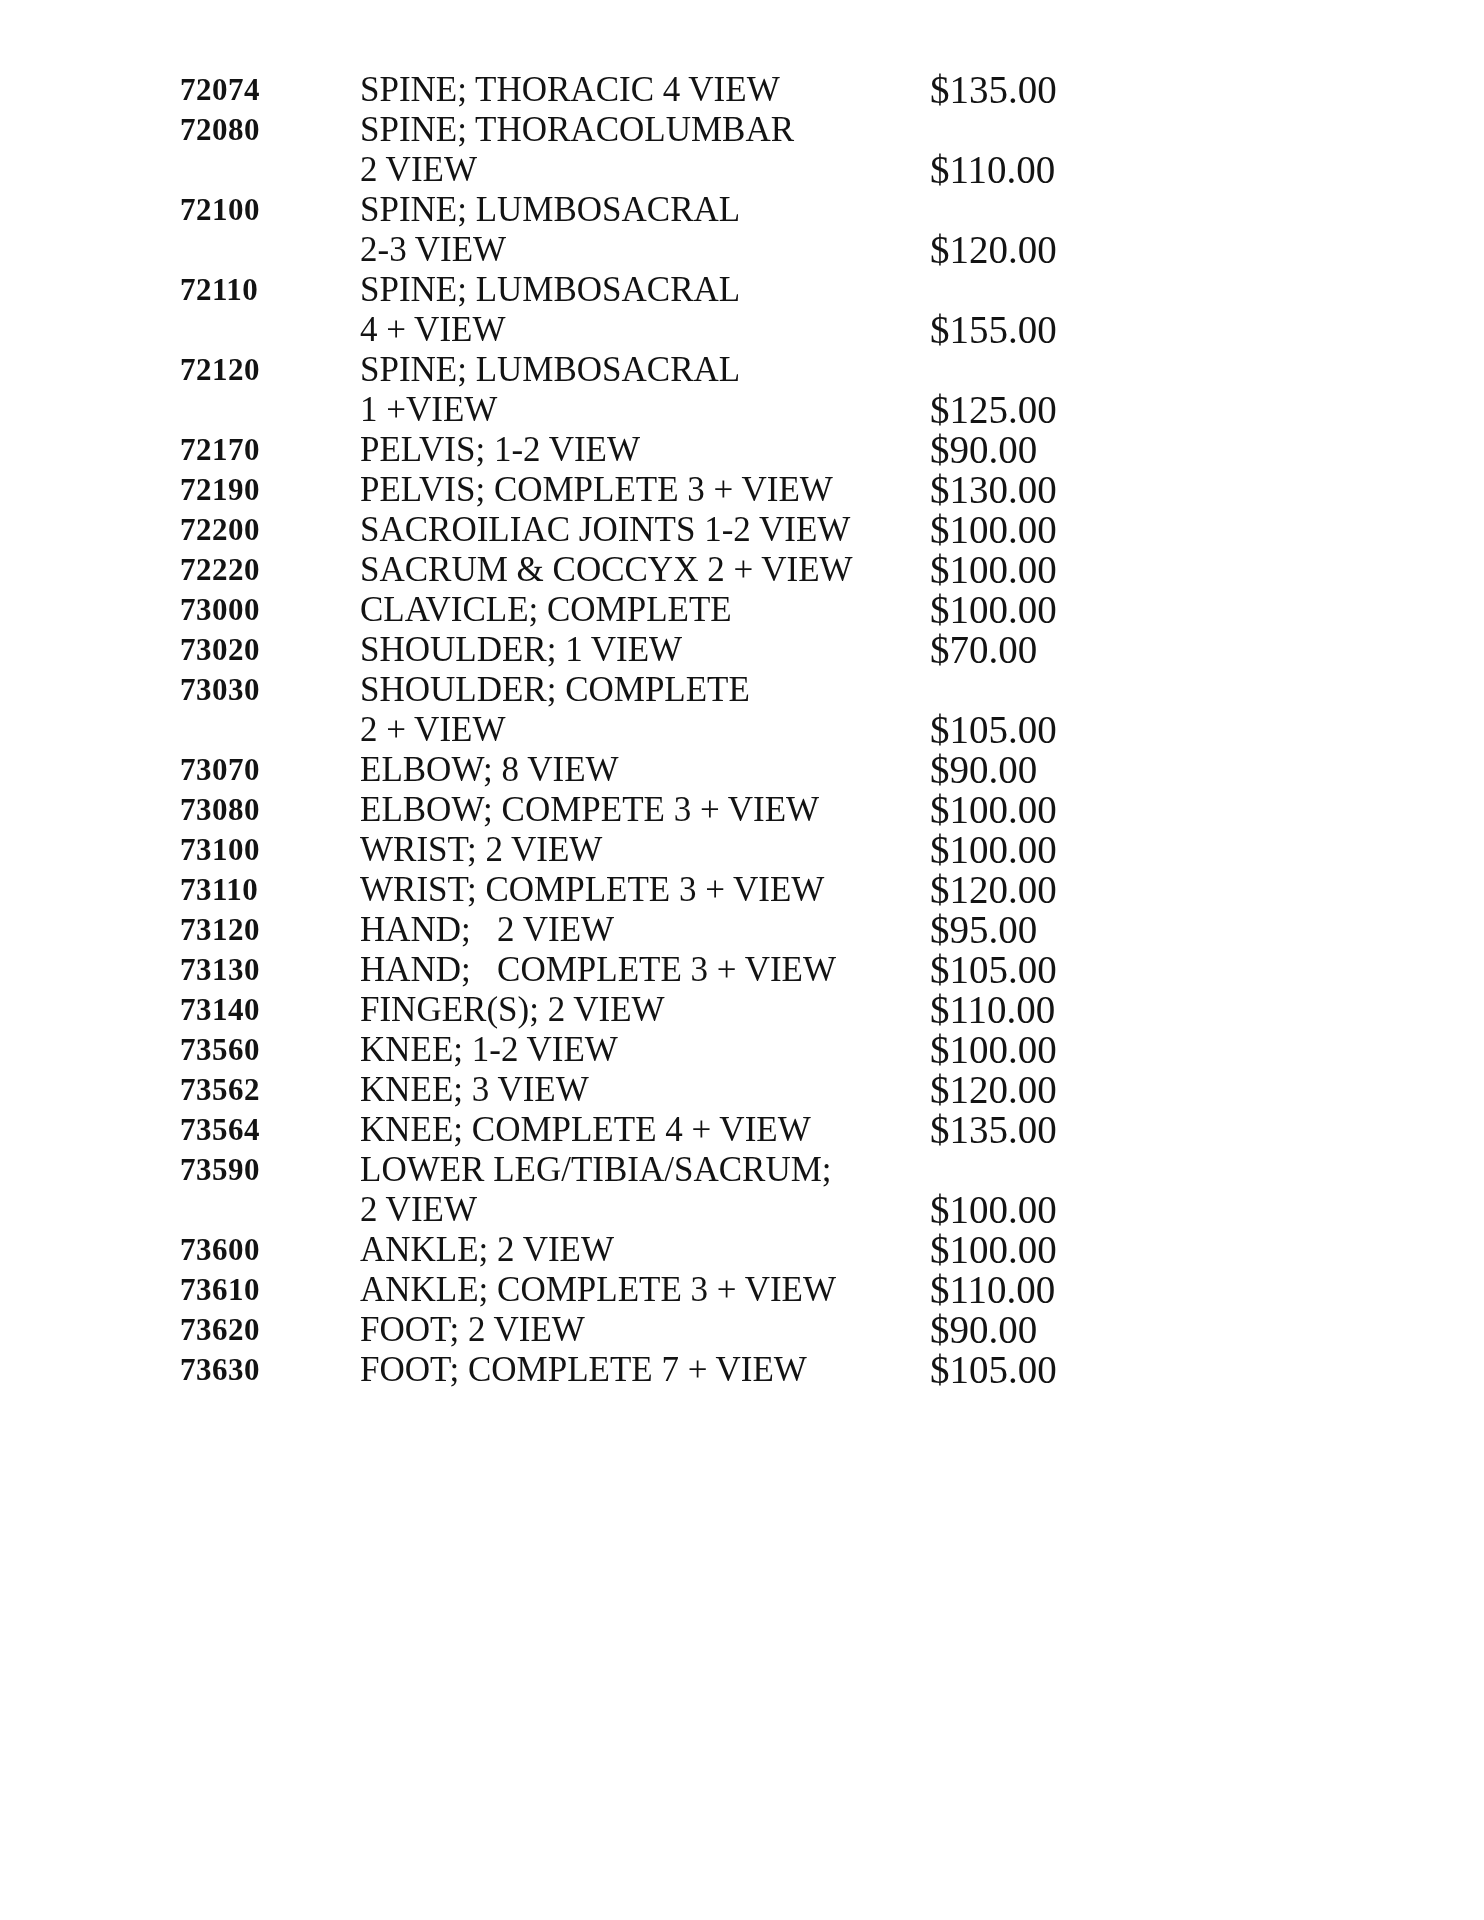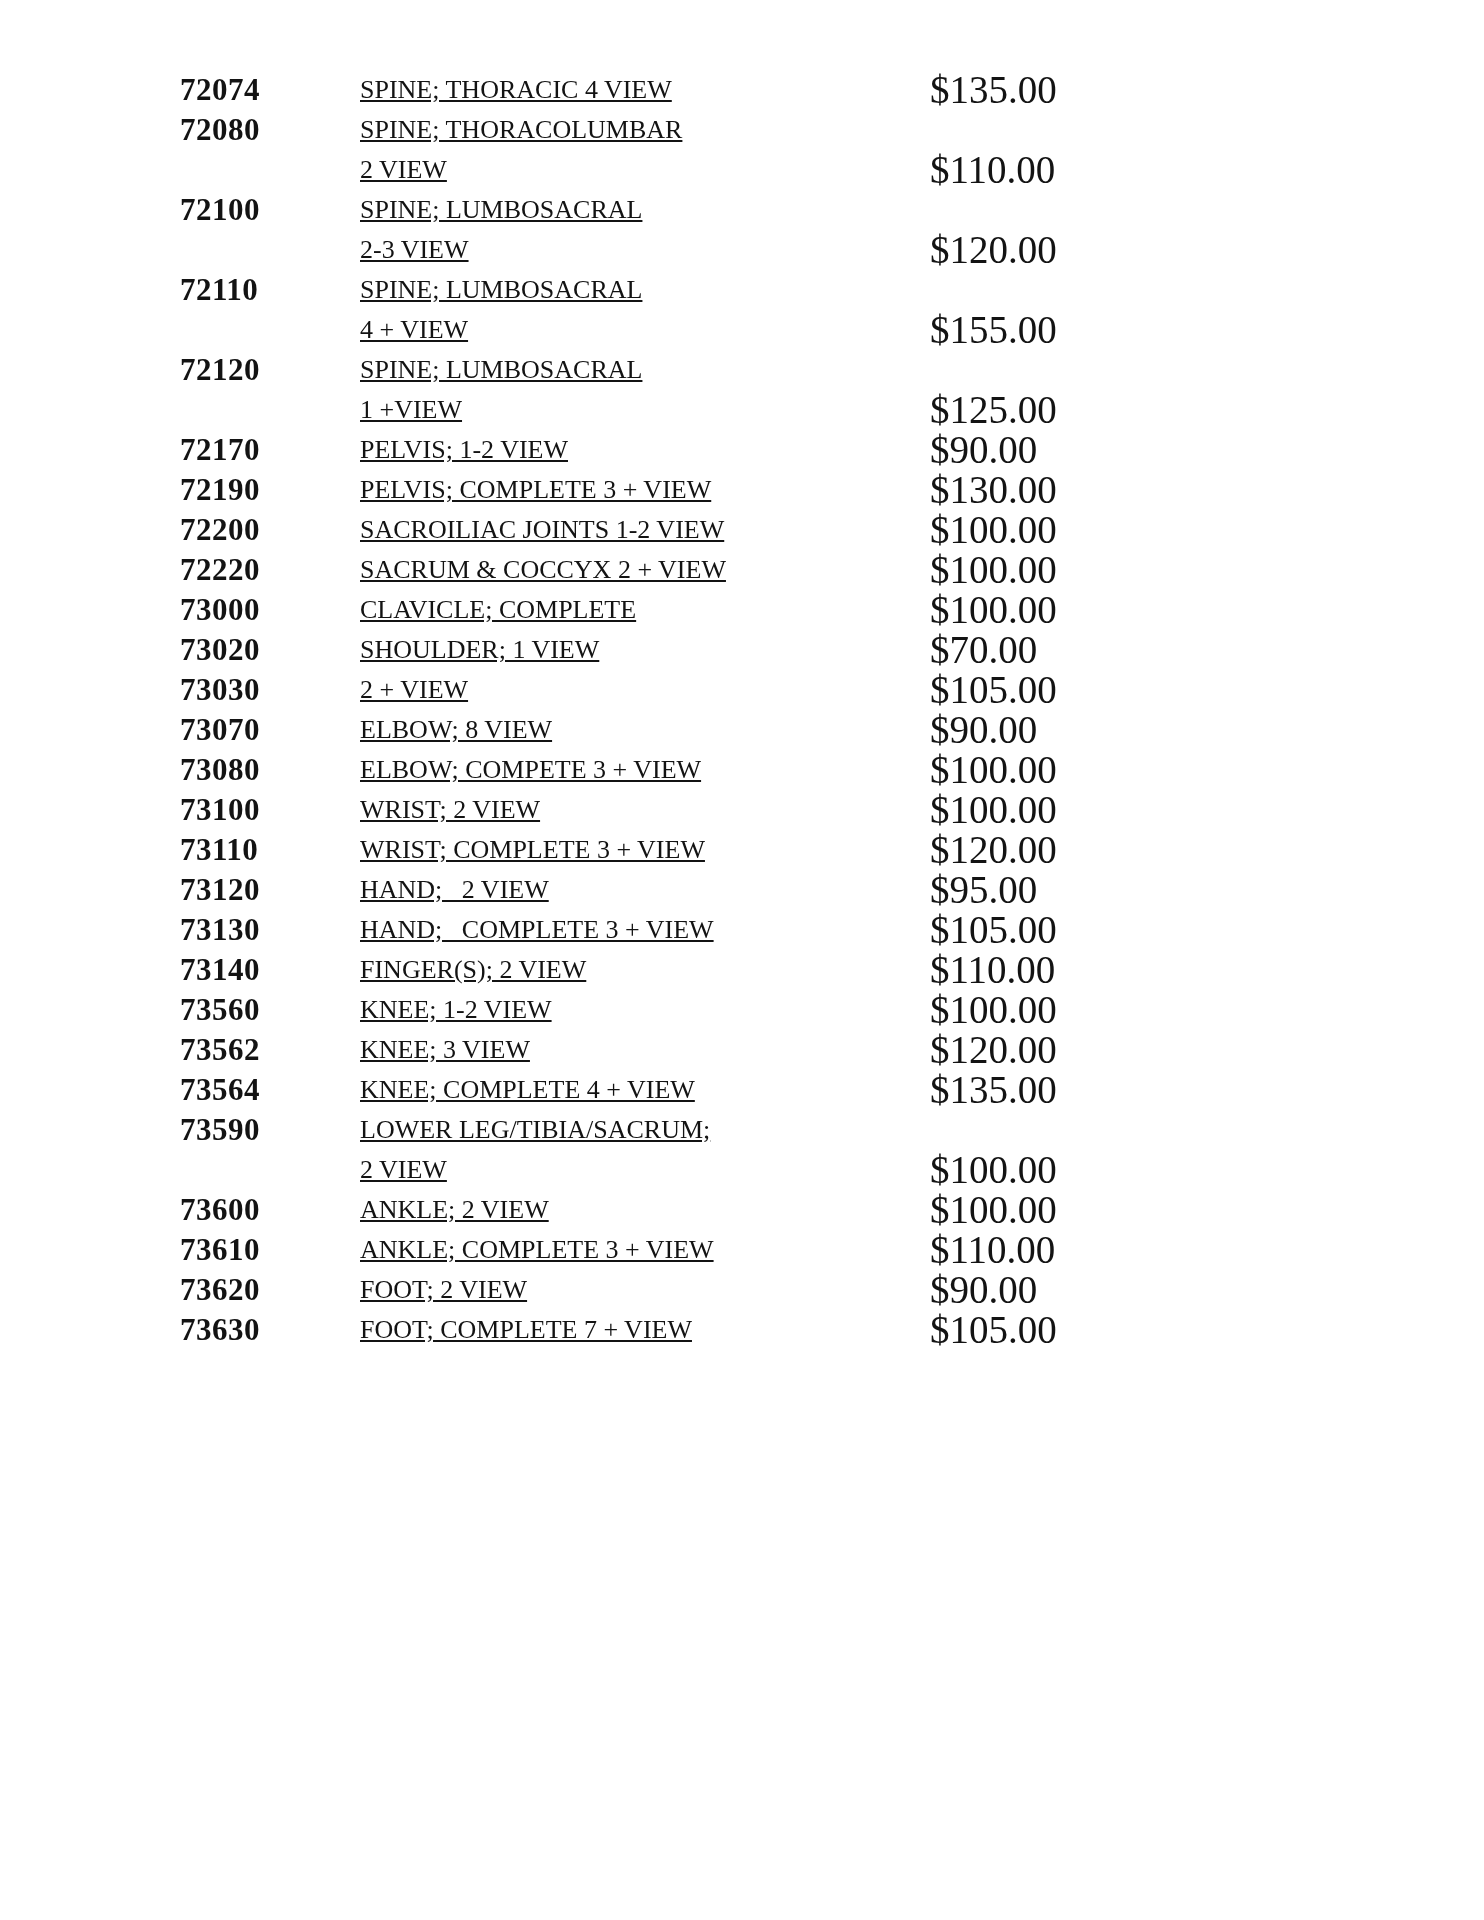--- a/index.html
+++ b/index.html
@@ -30,24 +30,23 @@
     align-items: start;
   }
   .code-cell {
     font-weight: bold;
     font-size: 31px;
     line-height: 40px;
     letter-spacing: 0.5px;
     font-variant-numeric: oldstyle-nums;
   }
   .desc-cell {
-    font-size: 26px;
+    font-size: 35px;
     line-height: 40px;
     white-space: pre-wrap;
-    text-decoration: underline;
   }
   .desc-cell > div {
     min-height: 40px;
   }
   .price-cell {
     font-size: 39px;
     line-height: 40px;
     align-self: end;
     white-space: pre;
   }
@@ -118,21 +117,21 @@
   </div>
 
   <div class="price-row">
     <div class="code-cell">73020</div>
     <div class="desc-cell"><div>SHOULDER; 1 VIEW</div></div>
     <div class="price-cell">$70.00</div>
   </div>
 
   <div class="price-row">
     <div class="code-cell">73030</div>
-    <div class="desc-cell"><div>2 + VIEW</div></div>
+    <div class="desc-cell"><div>SHOULDER; COMPLETE</div><div>2 + VIEW</div></div>
     <div class="price-cell">$105.00</div>
   </div>
 
   <div class="price-row">
     <div class="code-cell">73070</div>
     <div class="desc-cell"><div>ELBOW; 8 VIEW</div></div>
     <div class="price-cell">$90.00</div>
   </div>
 
   <div class="price-row">

